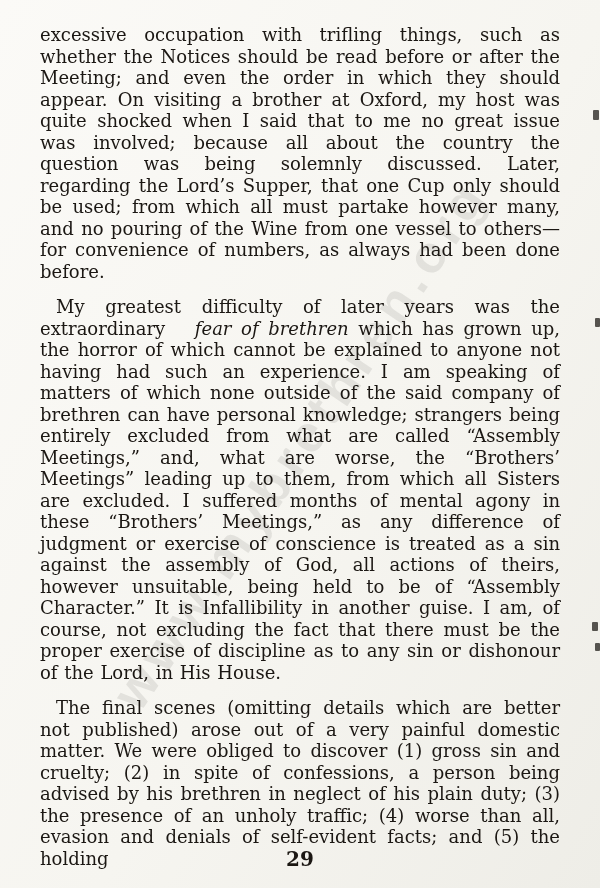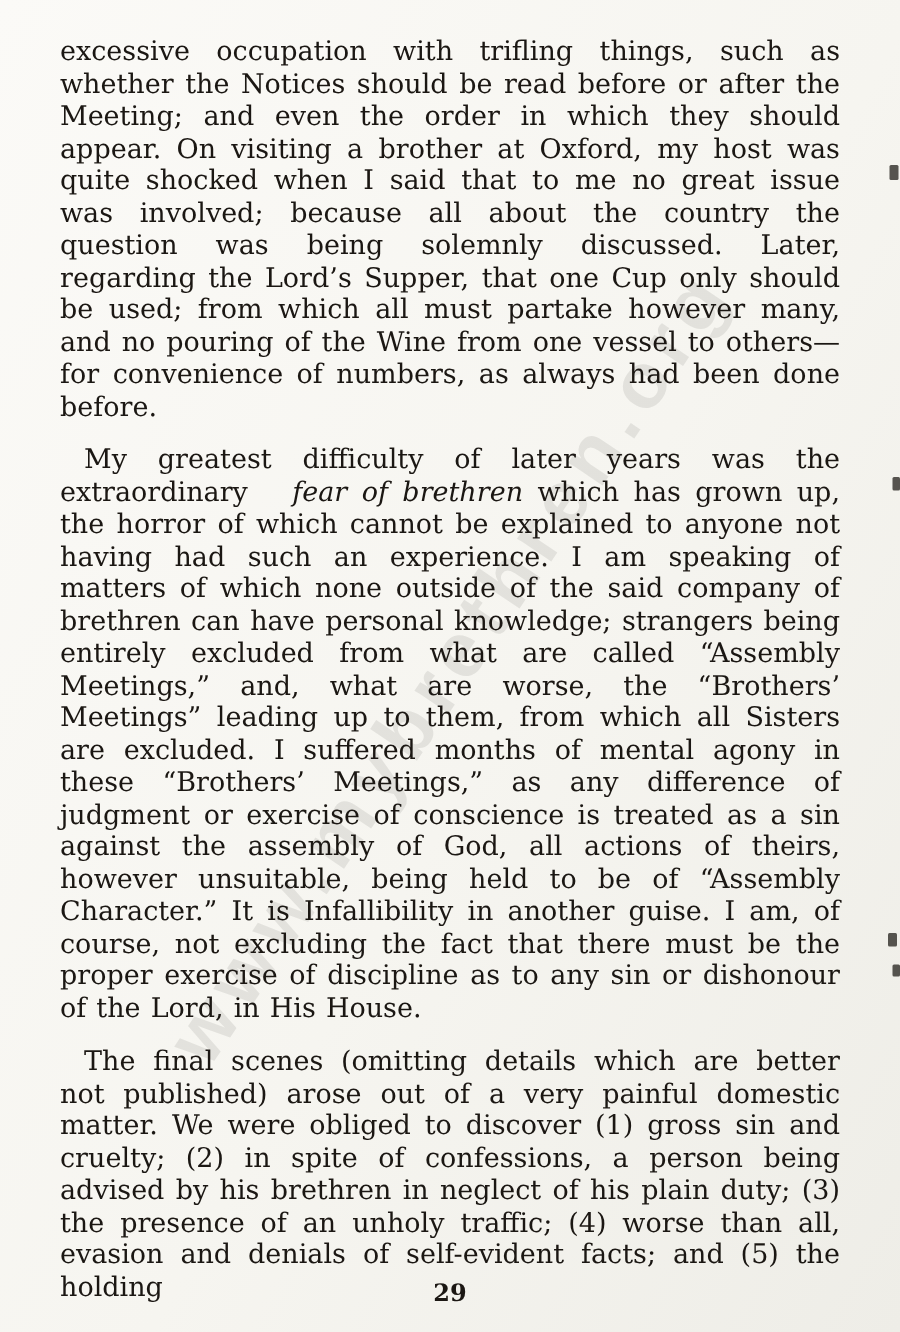--- a/index.html
+++ b/index.html
@@ -54,21 +54,21 @@
     font-style: italic;
     margin-left: 20px;
   }
   .page-number {
     position: absolute;
     bottom: 17px;
     left: 0;
     width: 100%;
     text-align: center;
     font-weight: bold;
-    font-size: 16px;
+    font-size: 20px;
     color: #1b1713;
   }
   .speck {
     position: absolute;
     background: #3a3732;
     border-radius: 1px;
     opacity: 0.85;
   }
   .speck.s1 { left: 593px; top: 110px; width: 6px; height: 10px; }
   .speck.s2 { left: 595px; top: 318px; width: 5px; height: 9px; }

